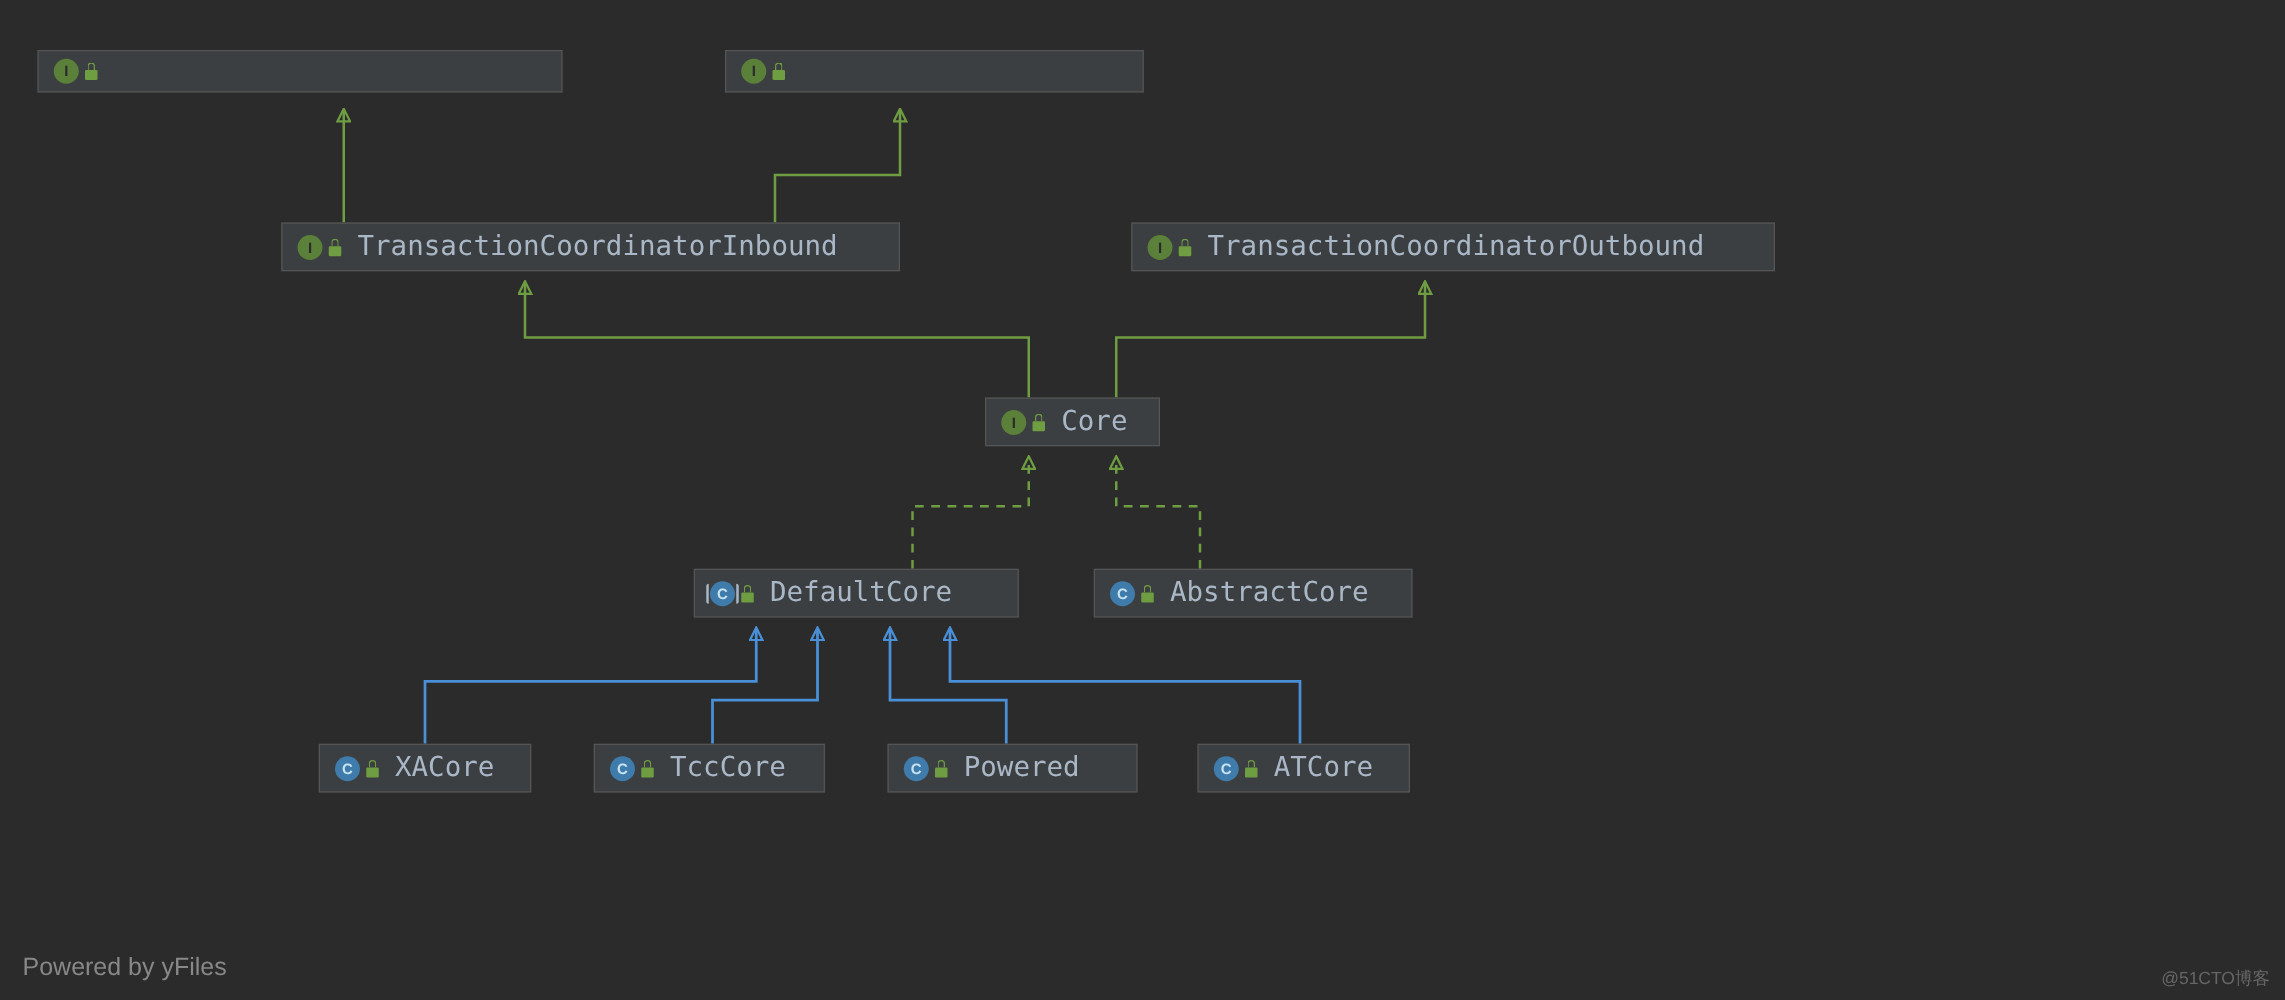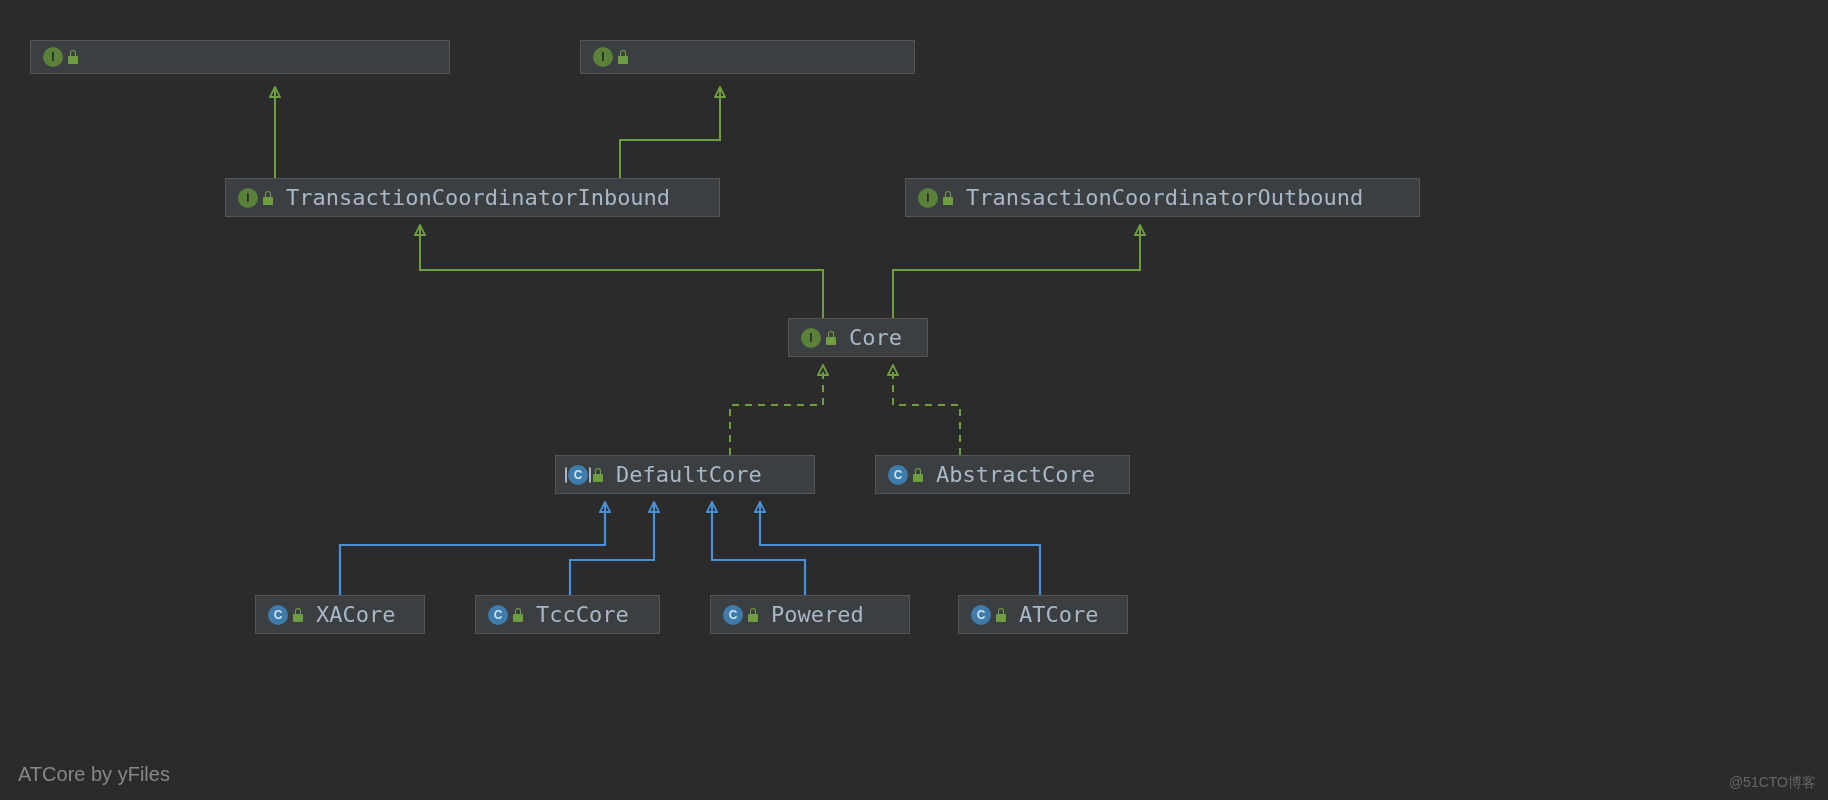--- a/index.html
+++ b/index.html
@@ -184,14 +184,14 @@
       <span class="lock"></span>
       <span>Powered</span>
     </div>
     <div class="node" style="left: 958px; top: 595px; width: 170px;">
       <span class="icon icon-class">C</span>
       <span class="lock"></span>
       <span>ATCore</span>
     </div>
   </div>
 
-<div class="footer-left">ATCore by yFiles</div>
+<div class="footer-left">Powered by yFiles</div>
 <div class="footer-right">@51CTO博客</div>
 
 </body></html>

